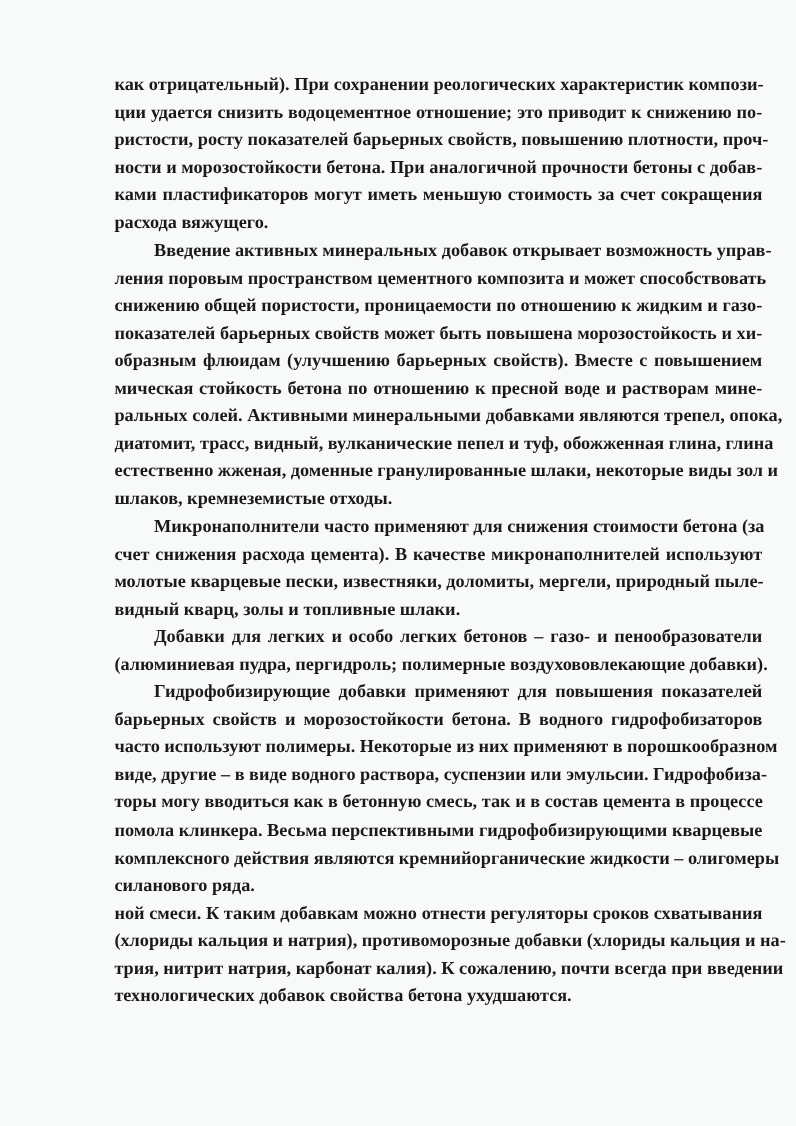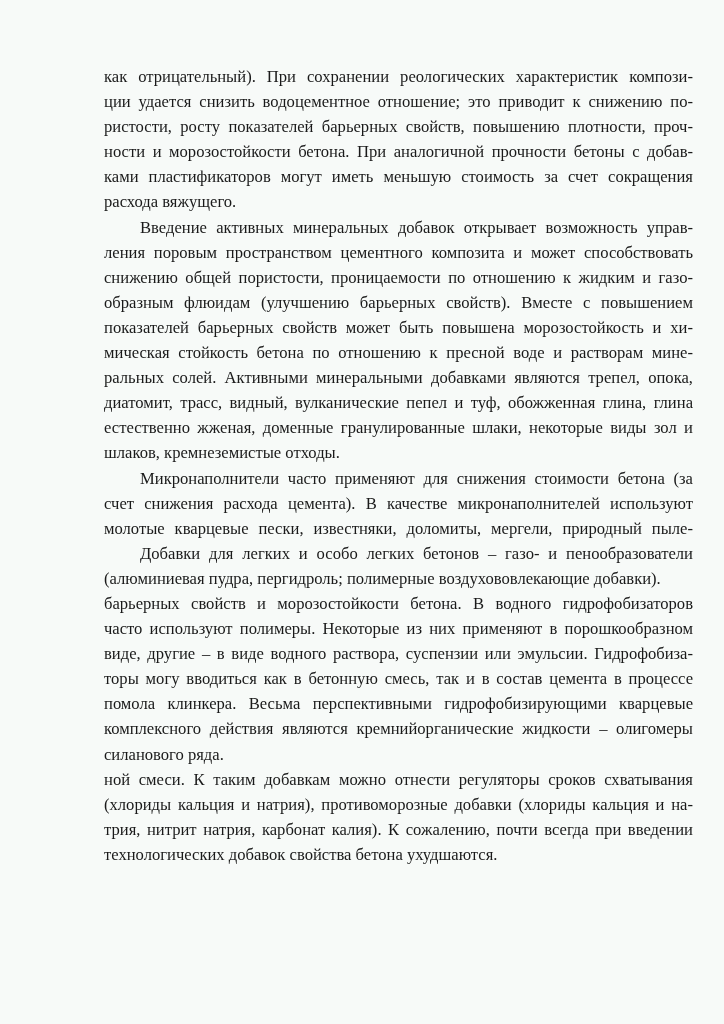--- a/index.html
+++ b/index.html
@@ -29,20 +29,21 @@
       text-indent: 0;
       hyphens: manual;
     }
     .line {
       display: block;
       text-align: justify;
       text-align-last: justify;
       white-space: nowrap;
       height: 25.1px;
       overflow: visible;
+      font-weight: bold;
     }
     .line.last {
       text-align-last: left;
     }
     .line.first {
       padding-left: 36px;
     }
   </style>
 </head>
 <body>
@@ -55,41 +56,43 @@
     <span class="line">ристости, росту показателей барьерных свойств, повышению плотности, проч-</span>
     <span class="line">ности и морозостойкости бетона. При аналогичной прочности бетоны с добав-</span>
     <span class="line">ками пластификаторов могут иметь меньшую стоимость за счет сокращения</span>
     <span class="line last">расхода вяжущего.</span>
   </p>
 
   <p class="para">
     <span class="line first">Введение активных минеральных добавок открывает возможность управ-</span>
     <span class="line">ления поровым пространством цементного композита и может способствовать</span>
     <span class="line">снижению общей пористости, проницаемости по отношению к жидким и газо-</span>
+    <span class="line">показателей барьерных свойств может быть повышена морозостойкость и хи-</span>
     <span class="line">образным флюидам (улучшению барьерных свойств). Вместе с повышением</span>
-    <span class="line">показателей барьерных свойств может быть повышена морозостойкость и хи-</span>
     <span class="line">мическая стойкость бетона по отношению к пресной воде и растворам мине-</span>
     <span class="line">ральных солей. Активными минеральными добавками являются трепел, опока,</span>
     <span class="line">диатомит, трасс, видный, вулканические пепел и туф, обожженная глина, глина</span>
     <span class="line">естественно жженая, доменные гранулированные шлаки, некоторые виды зол и</span>
     <span class="line last">шлаков, кремнеземистые отходы.</span>
   </p>
 
   <p class="para">
     <span class="line first">Микронаполнители часто применяют для снижения стоимости бетона (за</span>
     <span class="line">счет снижения расхода цемента). В качестве микронаполнителей используют</span>
     <span class="line">молотые кварцевые пески, известняки, доломиты, мергели, природный пыле-</span>
+    <span class="line last">видный кварц, золы и топливные шлаки.</span>
   </p>
 
   <p class="para">
     <span class="line first">Добавки для легких и особо легких бетонов – газо- и пенообразователи</span>
     <span class="line last">(алюминиевая пудра, пергидроль; полимерные воздухововлекающие добавки).</span>
   </p>
 
   <p class="para">
+    <span class="line first">Гидрофобизирующие добавки применяют для повышения показателей</span>
     <span class="line">барьерных свойств и морозостойкости бетона. В водного гидрофобизаторов</span>
     <span class="line">часто используют полимеры. Некоторые из них применяют в порошкообразном</span>
     <span class="line">виде, другие – в виде водного раствора, суспензии или эмульсии. Гидрофобиза-</span>
     <span class="line">торы могу вводиться как в бетонную смесь, так и в состав цемента в процессе</span>
     <span class="line">помола клинкера. Весьма перспективными гидрофобизирующими кварцевые</span>
     <span class="line">комплексного действия являются кремнийорганические жидкости – олигомеры</span>
     <span class="line last">силанового ряда.</span>
   </p>
 
   <p class="para">

